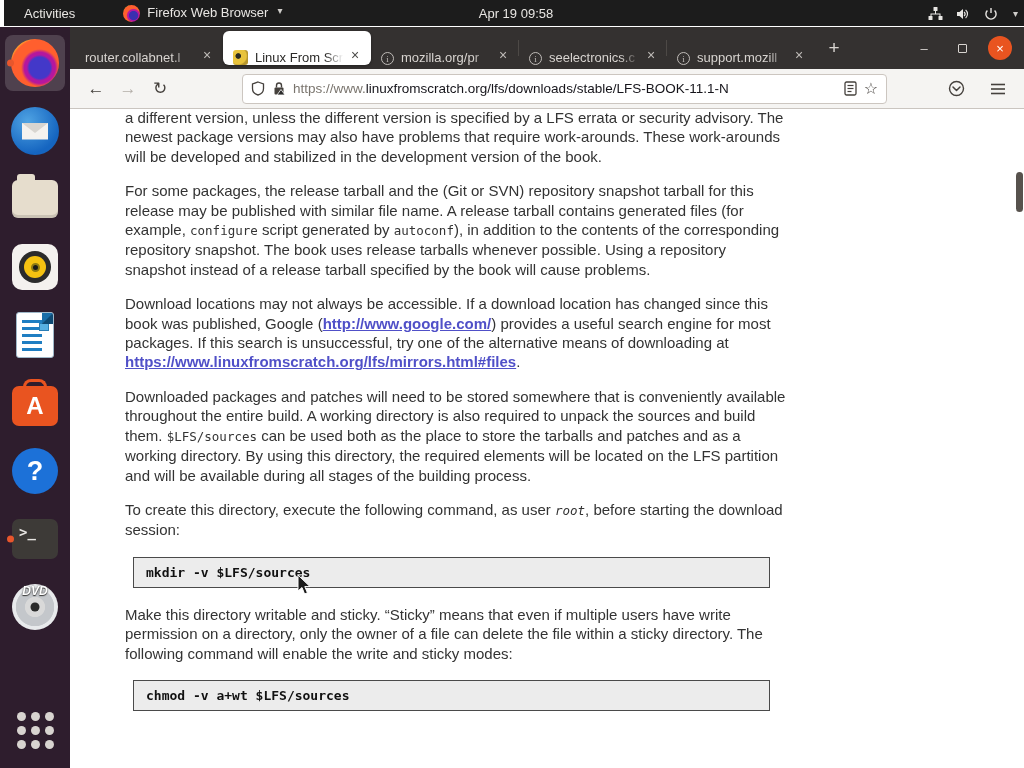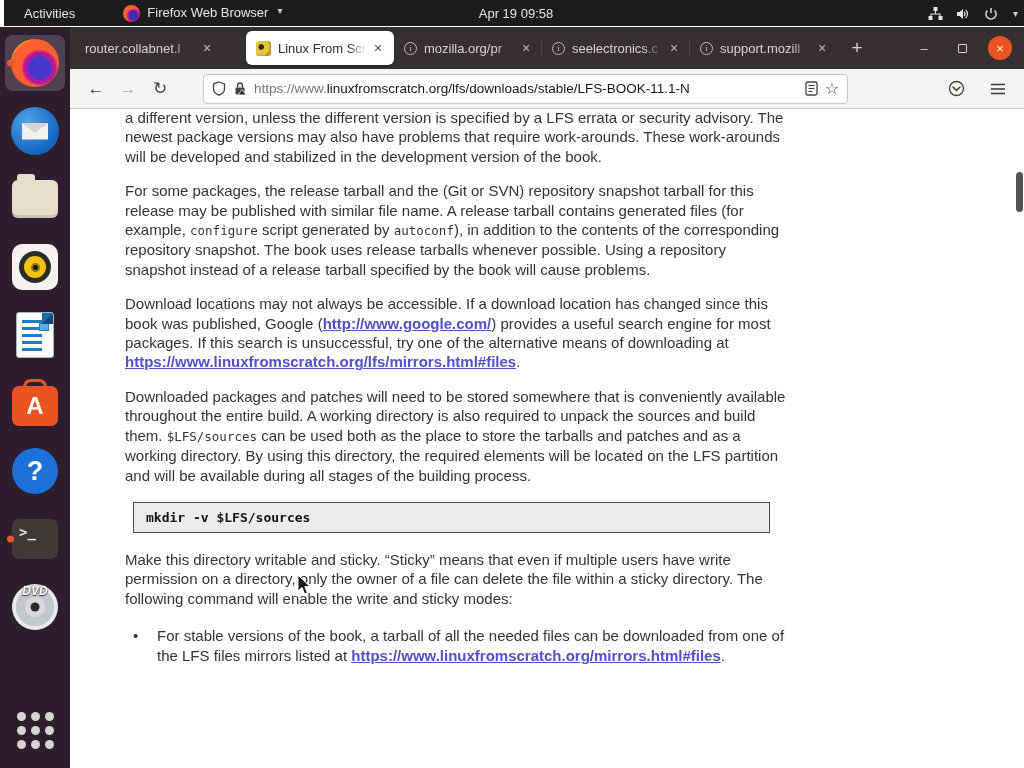--- a/index.html
+++ b/index.html
@@ -42,40 +42,40 @@
   .ic-terminal { width:46px; height:40px; background:#3d3a37; border-radius:7px; color:#e8e6e3; font-family:"DejaVu Sans Mono", monospace; font-size:14px; font-weight:bold; display:flex; align-items:flex-start; justify-content:flex-start; padding:5px 0 0 7px; }
   .ic-dvd { width:46px; height:46px; border-radius:50%; background:radial-gradient(circle, #8a8a8a 0 12%, #d9d9d9 14% 30%, #c4c7cb 32% 58%, #e8eaec 60% 100%); position:relative; display:flex; align-items:flex-start; justify-content:center; }
   .ic-dvd::before { content:""; position:absolute; top:50%; left:50%; transform:translate(-50%,-50%); width:9px; height:9px; border-radius:50%; background:#2b2b2b; }
   .ic-dvd .dvdtxt { font-size:12px; font-weight:bold; font-style:italic; color:#fff; text-shadow:0 0 2px #555, 0 1px 1px #333; margin-bottom:2px; letter-spacing:0; }
   .ic-apps { display:grid; grid-template-columns:repeat(3, 9px); grid-template-rows:repeat(3, 9px); gap:5px; }
   .ic-apps span { width:9px; height:9px; border-radius:50%; background:#d8d4d0; }
 
   
   #window { position:absolute; left:70px; top:27px; width:954px; height:741px; background:#fff; }
   #tabbar { height:42px; background:#343130; display:flex; align-items:center; padding:0 6px 0 5px; }
-  .tab { position:relative; width:148px; height:34px; display:flex; align-items:center; padding:0 6px 0 10px; border-radius:6px; color:#d8d4d0; font-size:13px; flex:0 0 auto; }
+  .tab { position:relative; width:148px; height:34px; display:flex; align-items:flex-end; padding:0 6px 0 10px; border-radius:6px; color:#d8d4d0; font-size:13px; flex:0 0 auto; }
   .tab + .tab::before { content:""; position:absolute; left:-1px; top:9px; height:16px; width:1px; background:#4d4946; }
-  .tab.active { background:#fff; color:#2b2a28; box-shadow:0 1px 3px rgba(0,0,0,.35);margin-left:23px; }
+  .tab.active { background:#fff; color:#2b2a28; box-shadow:0 1px 3px rgba(0,0,0,.35); }
   .tab.active::before, .tab.active + .tab::before { display:none; }
   .tab-fav { flex:0 0 auto; margin-right:7px; }
   .fav-lfs { width:15px; height:15px; border-radius:3px; background:radial-gradient(circle at 35% 40%, #2b2b20 0 18%, #e8c33c 24% 60%, #b6952c 70%); }
   .info-badge { width:13px; height:13px; border-radius:50%; border:1px solid currentColor; font-size:9px; font-family:"Liberation Serif", serif; display:flex; align-items:center; justify-content:center; opacity:.85; }
   .tab-label { flex:1 1 auto; white-space:nowrap; overflow:hidden; -webkit-mask-image:linear-gradient(90deg,#000 78%, transparent 98%); mask-image:linear-gradient(90deg,#000 78%, transparent 98%); }
   .tab-close { flex:0 0 auto; width:20px; height:20px; border-radius:4px; display:flex; align-items:center; justify-content:center; font-size:14px; opacity:.85; }
   .newtab-btn { width:30px; height:30px; border-radius:4px; color:#d8d4d0; font-size:19px; display:flex; align-items:center; justify-content:center; margin-left:4px; }
   .win-controls { margin-left:auto; display:flex; align-items:center; gap:14px; padding-right:6px; }
   .wc-btn { width:24px; height:24px; border-radius:50%; display:flex; align-items:center; justify-content:center; color:#d8d4d0; font-size:13px; }
   .wc-min { letter-spacing:0; }
   .wc-restore span { width:9px; height:9px; border:1px solid #d8d4d0; display:block; border-radius:1px; }
   .wc-close { background:#e95420; color:#fff; font-size:13px; }
 
   #navbar { height:40px; background:#f5f4f2; border-bottom:1px solid #cac5c0; display:flex; align-items:center; padding:0 10px; }
   .nav-btn { width:32px; height:30px; display:flex; align-items:center; justify-content:center; font-size:17px; color:#45413d; border-radius:4px; flex:0 0 auto; }
   .nav-btn.disabled { color:#b3aea8; }
-  #urlbar { width:645px; height:30px; margin-left:27px; background:#fff; border:1px solid #ccc6c0; border-radius:4px; display:flex; align-items:center; padding:0 8px; gap:7px; flex:0 0 auto; }
+  #urlbar { width:645px; height:30px; margin-left:66px; background:#fff; border:1px solid #ccc6c0; border-radius:4px; display:flex; align-items:center; padding:0 8px; gap:7px; flex:0 0 auto; }
   .url-text { flex:1; font-size:13.5px; white-space:nowrap; overflow:hidden; -webkit-mask-image:linear-gradient(90deg,#000 88%, transparent 99%); mask-image:linear-gradient(90deg,#000 88%, transparent 99%); }
   .url-prefix { color:#7a756e; }
   .url-domain { color:#15141a; }
   .url-path { color:#15141a; }
   .url-icon { flex:0 0 auto; display:flex; align-items:center; color:#45413d; }
   .star { font-size:16px; color:#45413d; }
   .nav-right { margin-left:auto; display:flex; align-items:center; gap:10px; }
 
   
   #page { position:absolute; left:0; top:83px; width:814px; height:658px; background:#fff; overflow:hidden; padding:0 96px 0 55px; color:#333; font-size:15px; line-height:19.4px; }
@@ -282,24 +282,25 @@
           </div>
       </div>
     </div>
 
     <div id="page">
 
     <p>a different version, unless the different version is specified by a LFS errata or security advisory. The newest package versions may also have problems that require work-arounds. These work-arounds will be developed and stabilized in the development version of the book.</p>
         <p>For some packages, the release tarball and the (Git or SVN) repository snapshot tarball for this release may be published with similar file name. A release tarball contains generated files (for example, <span class="mono">configure</span> script generated by <span class="mono">autoconf</span>), in addition to the contents of the corresponding repository snapshot. The book uses release tarballs whenever possible. Using a repository snapshot instead of a release tarball specified by the book will cause problems.</p>
         <p>Download locations may not always be accessible. If a download location has changed since this book was published, Google (<a class="plink">http://www.google.com/</a>) provides a useful search engine for most packages. If this search is unsuccessful, try one of the alternative means of downloading at <a class="plink">https://www.linuxfromscratch.org/lfs/mirrors.html#files</a>.</p>
         <p>Downloaded packages and patches will need to be stored somewhere that is conveniently available throughout the entire build. A working directory is also required to unpack the sources and build them. <span class="mono">$LFS/sources</span> can be used both as the place to store the tarballs and patches and as a working directory. By using this directory, the required elements will be located on the LFS partition and will be available during all stages of the building process.</p>
+        <p>To create this directory, execute the following command, as user <span class="mono it">root</span>, before starting the download session:</p>
         <div class="codeblock">mkdir -v $LFS/sources</div>
         <p>Make this directory writable and sticky. “Sticky” means that even if multiple users have write permission on a directory, only the owner of a file can delete the file within a sticky directory. The following command will enable the write and sticky modes:</p>
+        <div class="codeblock">chmod -v a+wt $LFS/sources</div>
         <ul class="blist">
-          <li>For stable versions of the book, a tarball of all the needed files can be downloaded from one of the LFS files mirrors listed at <a class="plink">https://www.linuxfromscratch.org/mirrors.html#files</a>.</li>
         </ul>
       </div>
 
     <div id="scroll-thumb"></div>
   </div>
 
   <div id="cursor">
     <svg width="16" height="22" viewBox="0 0 16 22">
         <path d="M1 1 L1 17 L5 13.5 L7.6 20 L10.4 18.8 L7.8 12.6 L13 12.6 Z" fill="#1a1a1a" stroke="#fff" stroke-width="1"></path>
       </svg>

